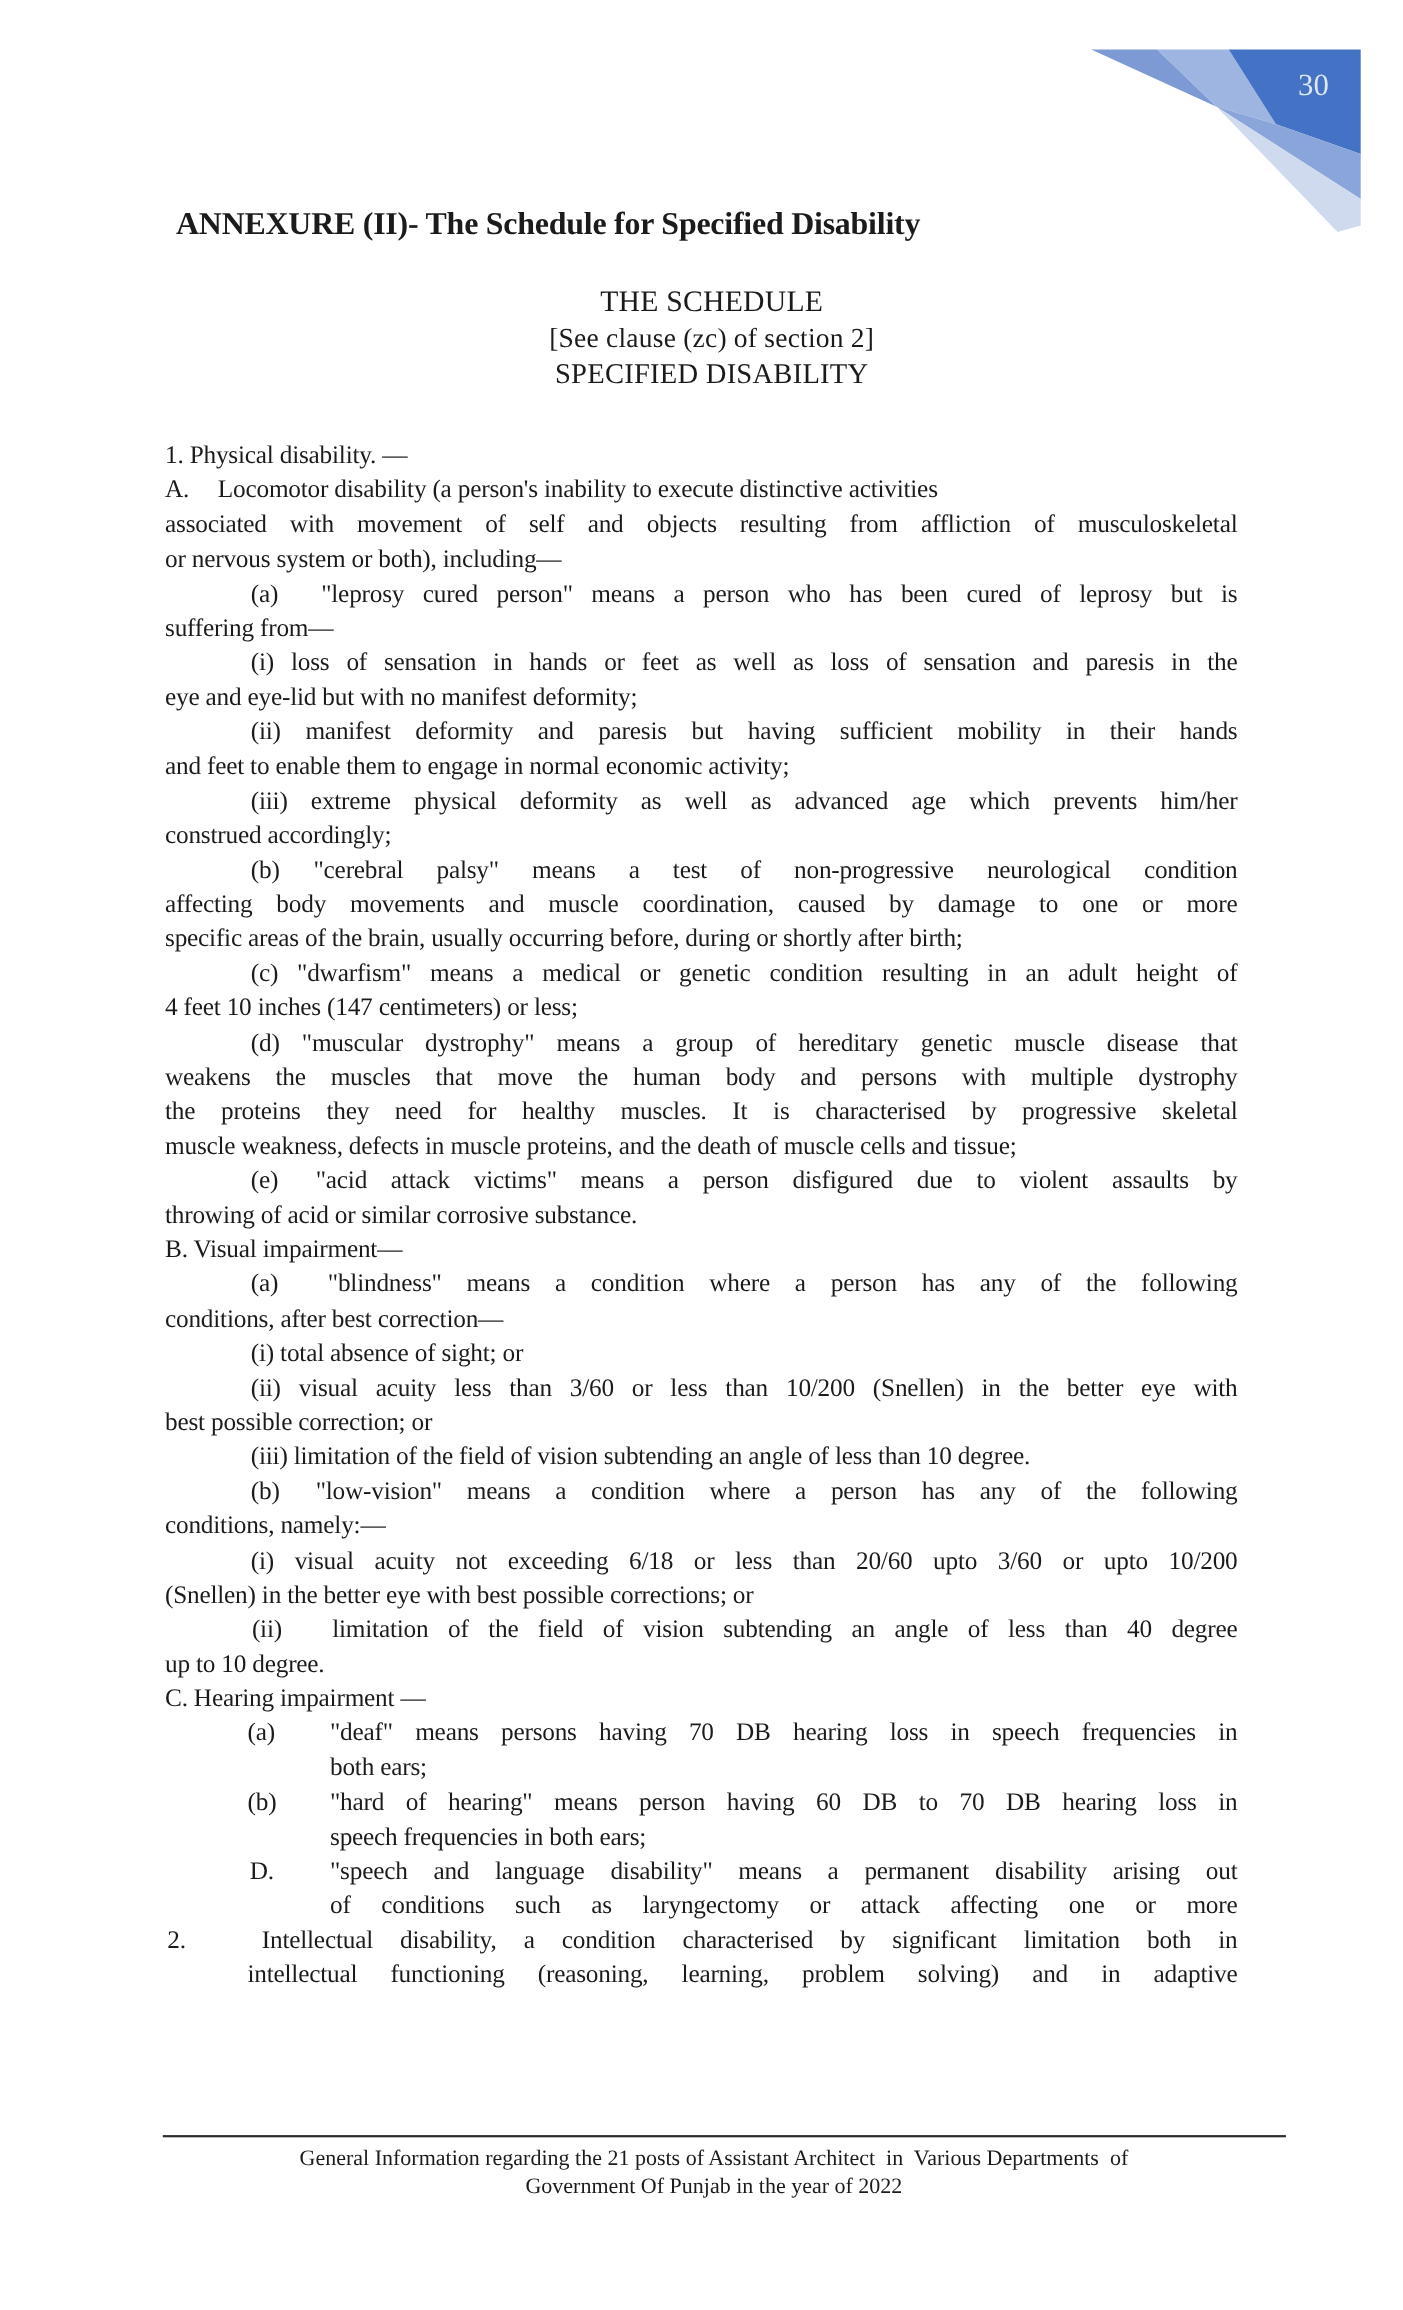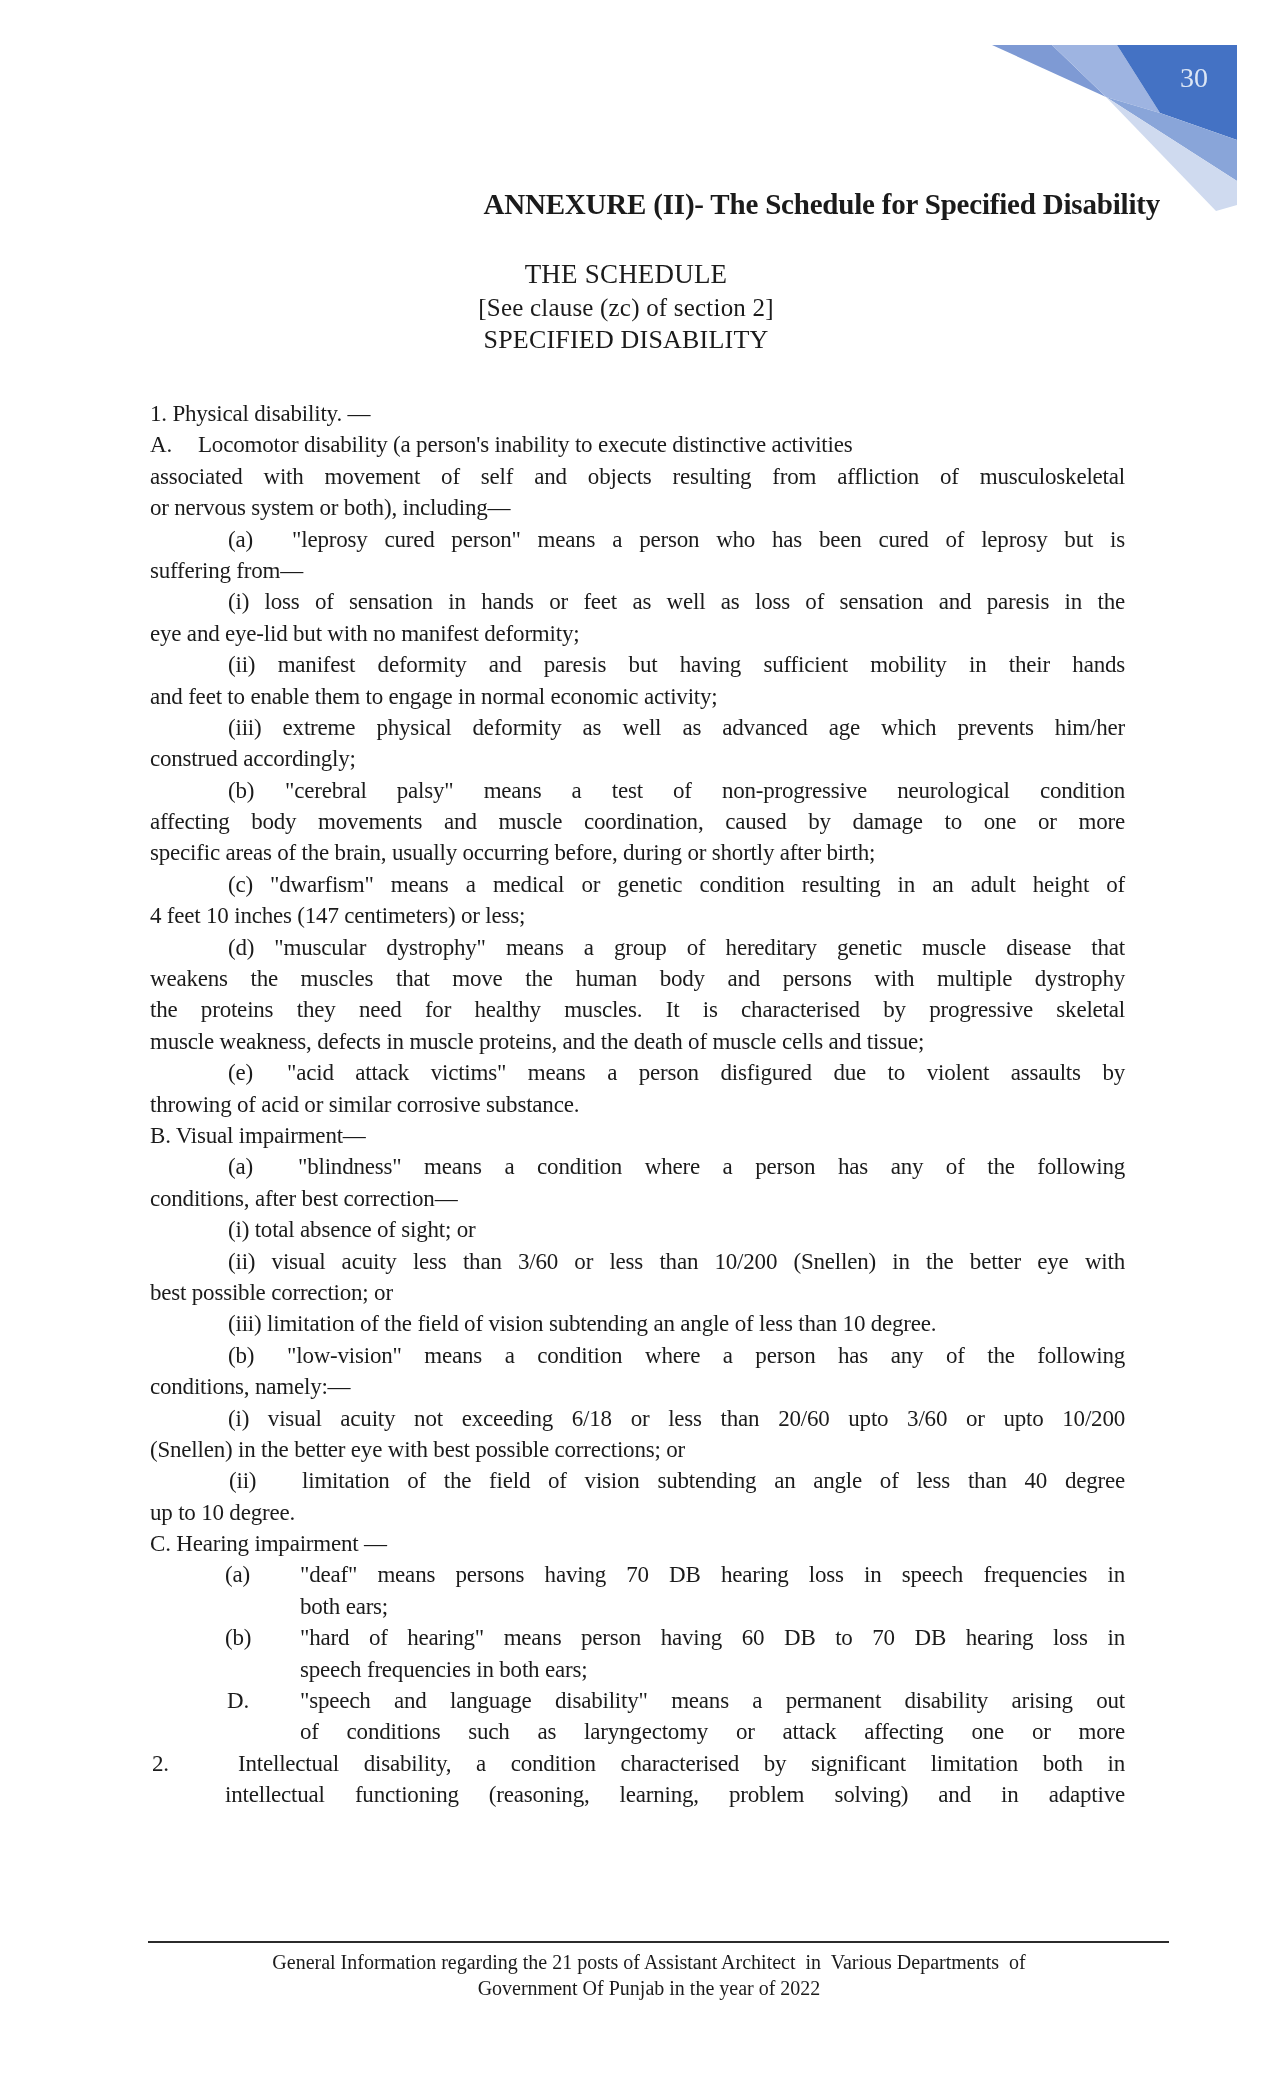--- a/index.html
+++ b/index.html
@@ -10,25 +10,25 @@
   }
   .page{position:absolute;inset:0;}
   
   .ornament{position:absolute;left:990px;top:43px;width:248px;height:170px;}
   .page-number{
     position:absolute;left:1166px;top:62px;width:56px;height:32px;
     text-align:center;font-size:28px;line-height:32px;
   }
   
   .title{
-    position:absolute;left:150px;top:186px;width:1010px;height:40px;
-    text-align:right;font-weight:bold;font-size:29px;line-height:36px;
+    position:absolute;left:160px;top:186px;width:1010px;height:40px;
+    text-align:left;font-weight:bold;font-size:29px;line-height:36px;
     letter-spacing:-0.2px;
   }
-  .subtitle{position:absolute;left:136px;width:980px;text-align:center;letter-spacing:0.2px;}
+  .subtitle{position:absolute;left:157px;width:980px;text-align:center;letter-spacing:0.2px;}
   .s1{top:258px;font-size:27px;line-height:33px;}
   .s2{top:291px;font-size:25px;line-height:33px;}
   .s3{top:323px;font-size:26px;line-height:33px;}
   
   .body-text{
     position:absolute;left:150px;top:398px;width:975px;
     font-size:23px;letter-spacing:-0.2px;
   }
   .tline{
     position:relative;height:31.4px;line-height:31.4px;

